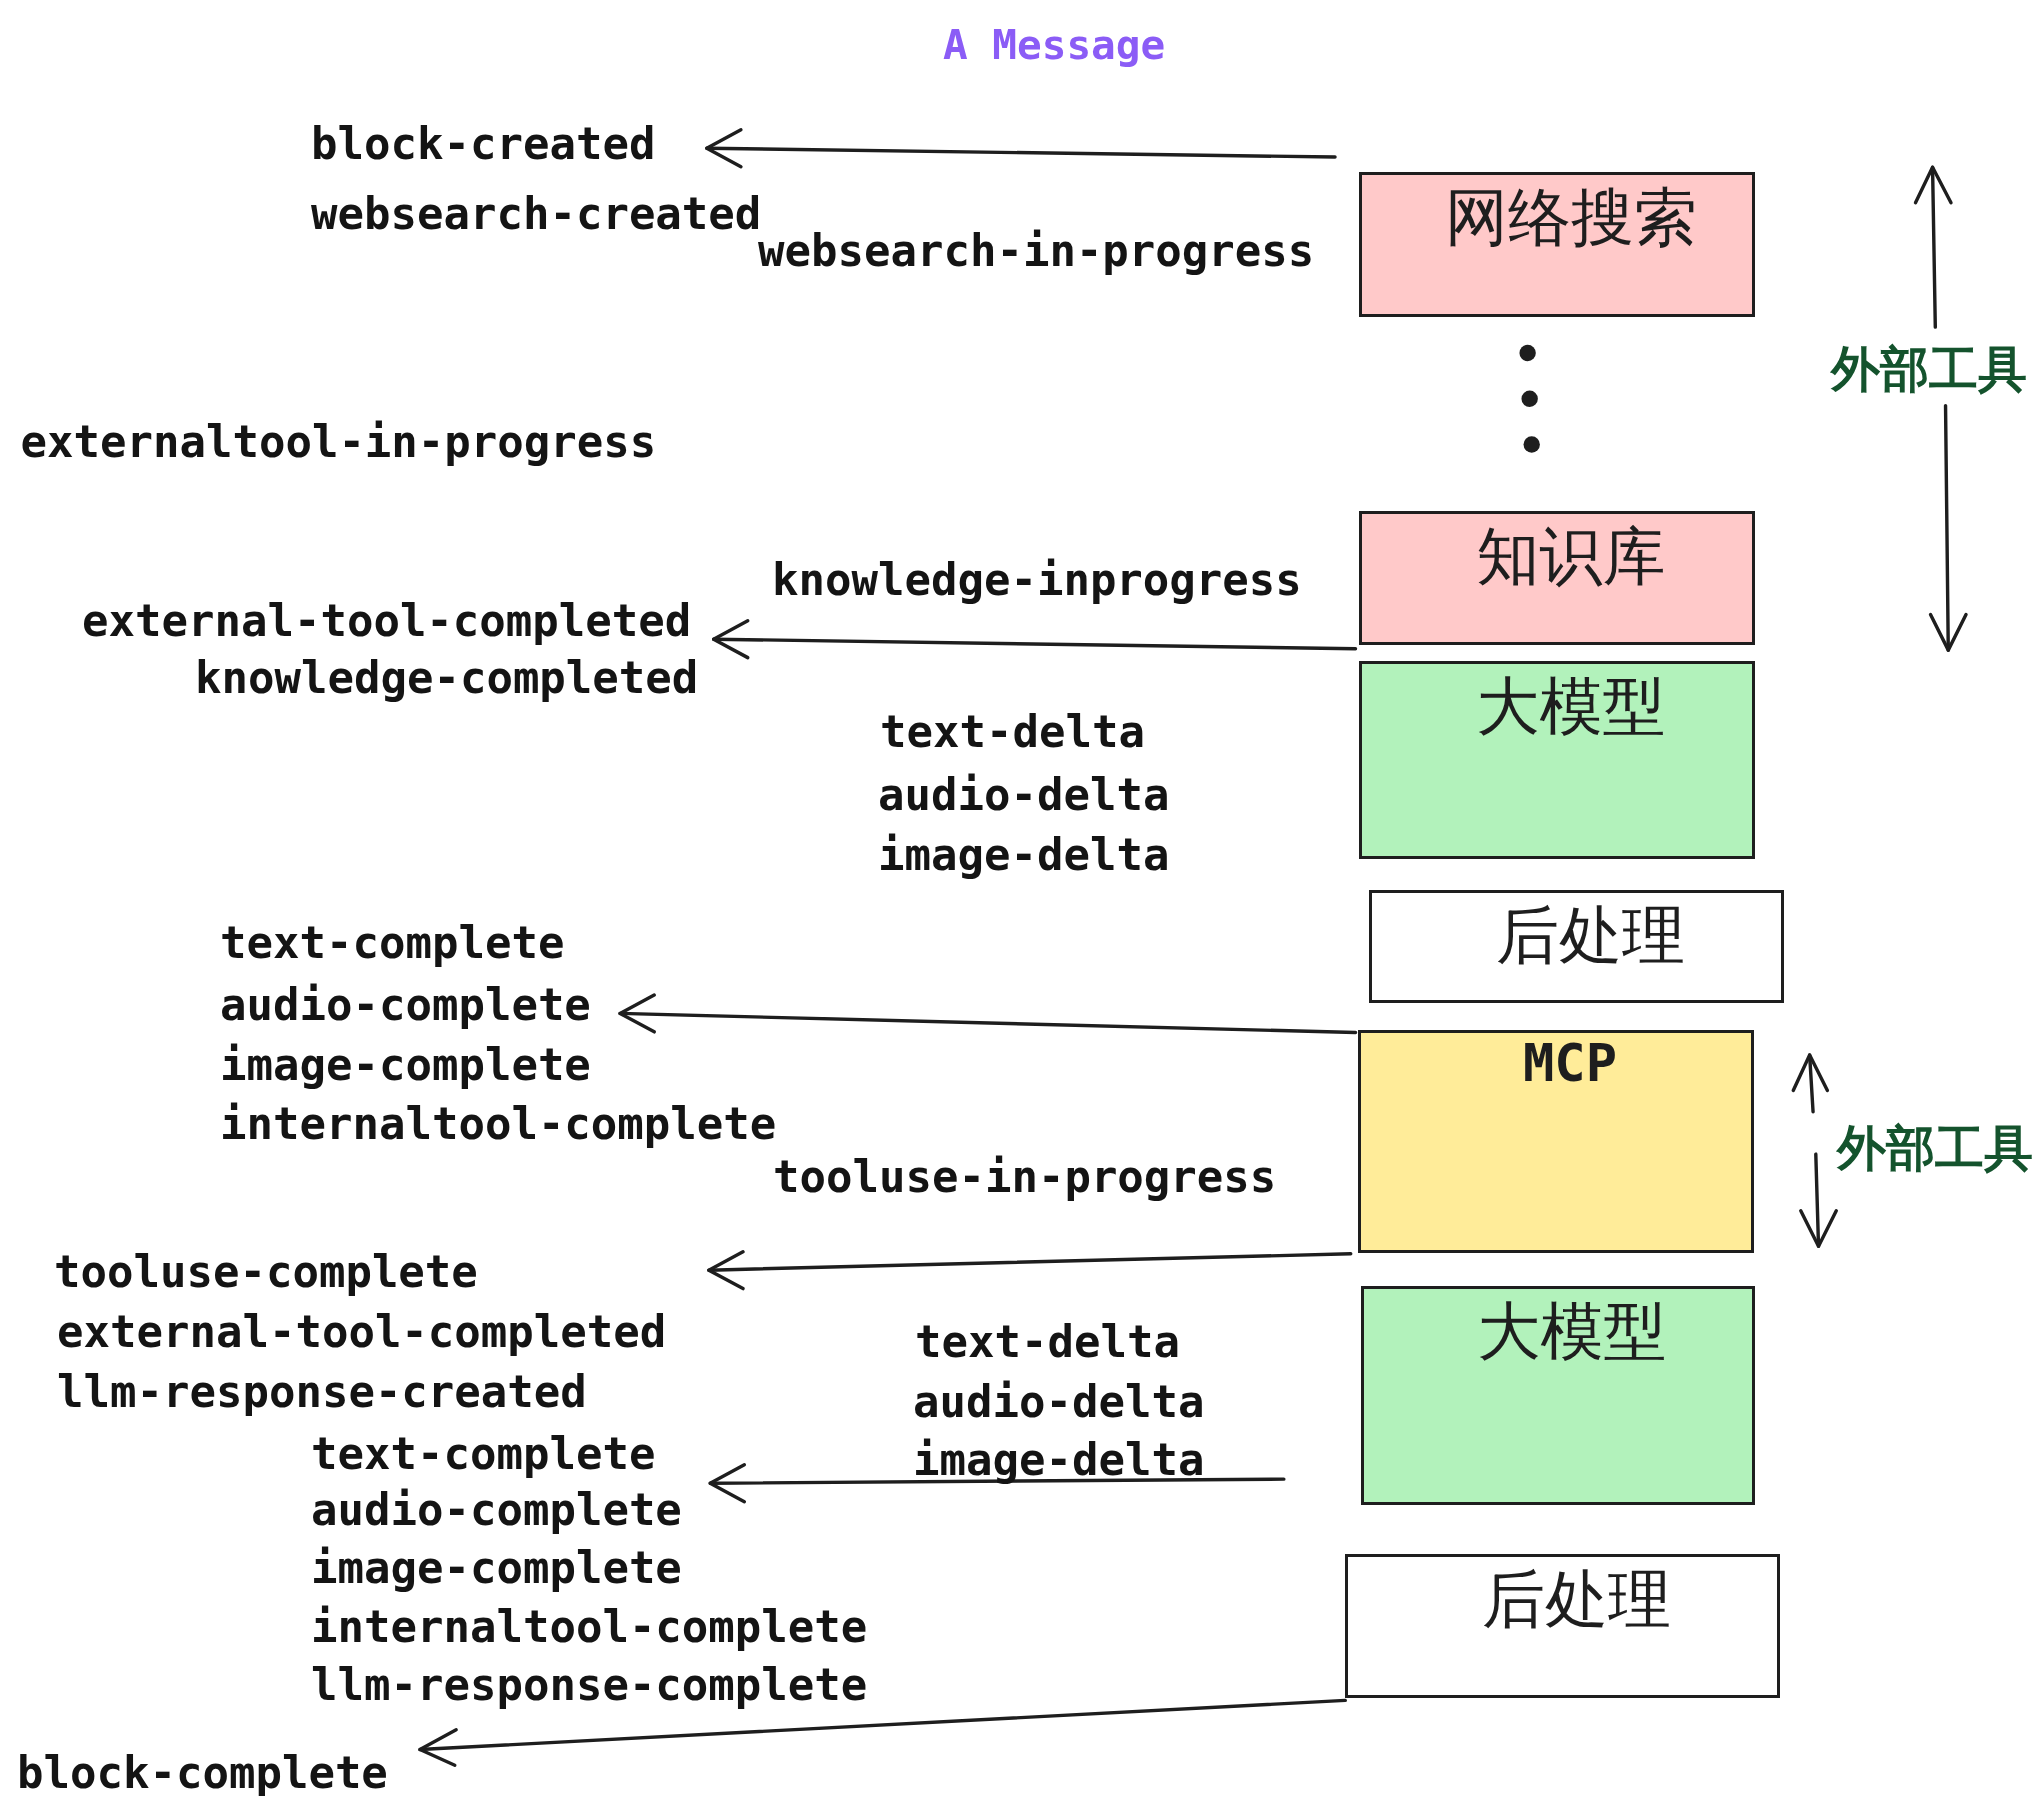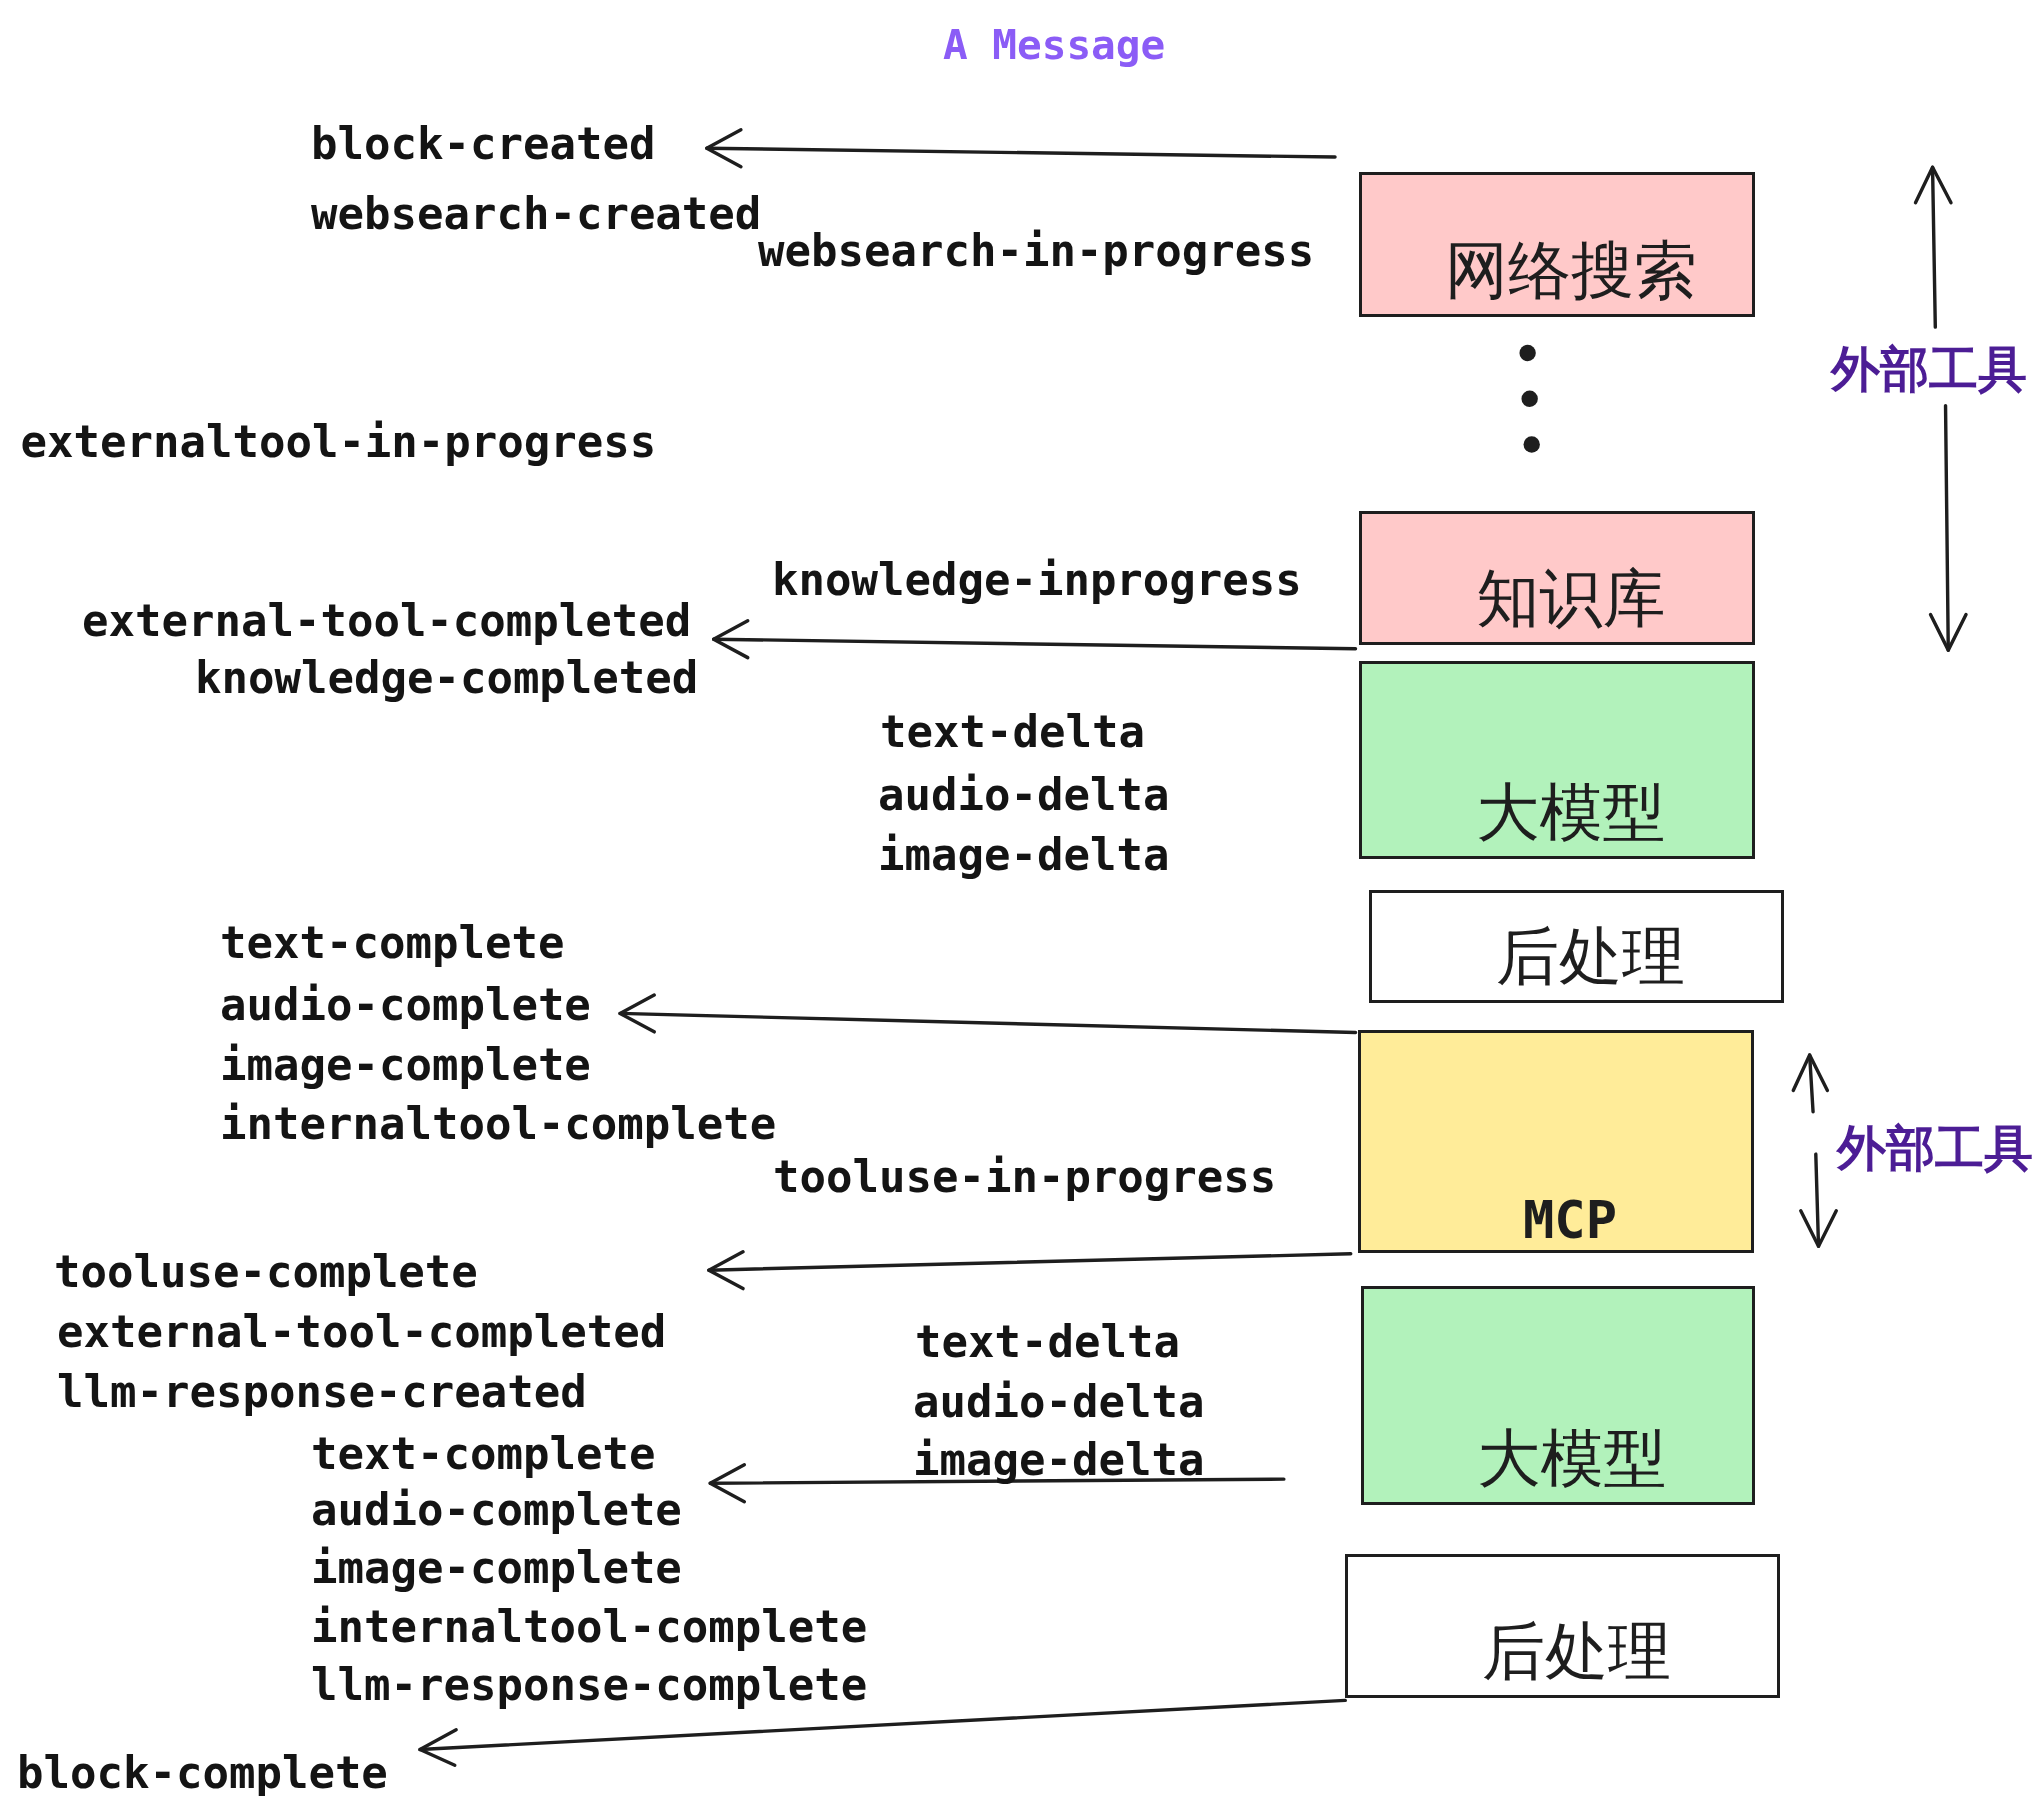--- a/index.html
+++ b/index.html
@@ -3,28 +3,28 @@
 <meta charset="utf-8">
 <style>
   html,body{margin:0;padding:0;background:#ffffff;}
   .canvas{position:relative;width:2035px;height:1796px;background:#ffffff;overflow:hidden;
           font-family:"DejaVu Sans",sans-serif;color:#161616;}
   .overlay{position:absolute;left:0;top:0;width:2035px;height:1796px;pointer-events:none;}
   .ev{position:absolute;font-family:"DejaVu Sans Mono",monospace;font-weight:bold;
       font-size:44px;line-height:1;color:#141414;white-space:nowrap;margin-top:24px;}
   .title{position:absolute;left:943px;top:20.5px;font-family:"DejaVu Sans Mono",monospace;
          font-weight:bold;font-size:41px;color:#8b5cf6;white-space:nowrap;}
-  .box{position:absolute;border:3.4px solid #1e1e1e;display:flex;align-items:flex-end;justify-content:center;box-sizing:border-box;padding-left:28px;}
+  .box{position:absolute;border:3.4px solid #1e1e1e;display:flex;align-items:flex-start;justify-content:center;box-sizing:border-box;padding-left:28px;}
   .box-label{font-size:63px;color:#1e1e1e;white-space:nowrap;}
   .mcp-label{font-family:"DejaVu Sans Mono",monospace;font-weight:bold;font-size:52px;}
   .fill-pink{background:#FFC9C9;}
   .fill-green{background:#B2F2BB;}
   .fill-yellow{background:#FFEC99;}
   .fill-white{background:#ffffff;}
-  .ann{position:absolute;font-size:49px;font-weight:bold;color:#4c1d95;white-space:nowrap;}
+  .ann{position:absolute;font-size:49px;font-weight:bold;color:#14532d;white-space:nowrap;}
 </style>
 </head>
 <body>
 
 <div class="canvas">
 
   <svg class="overlay" viewBox="0 0 2980 2630" stroke="#1e1e1e" stroke-width="5" fill="none" stroke-linecap="round" stroke-linejoin="round">
 
     <g>
       <line x1="1955" y1="230" x2="1035" y2="217"></line>

